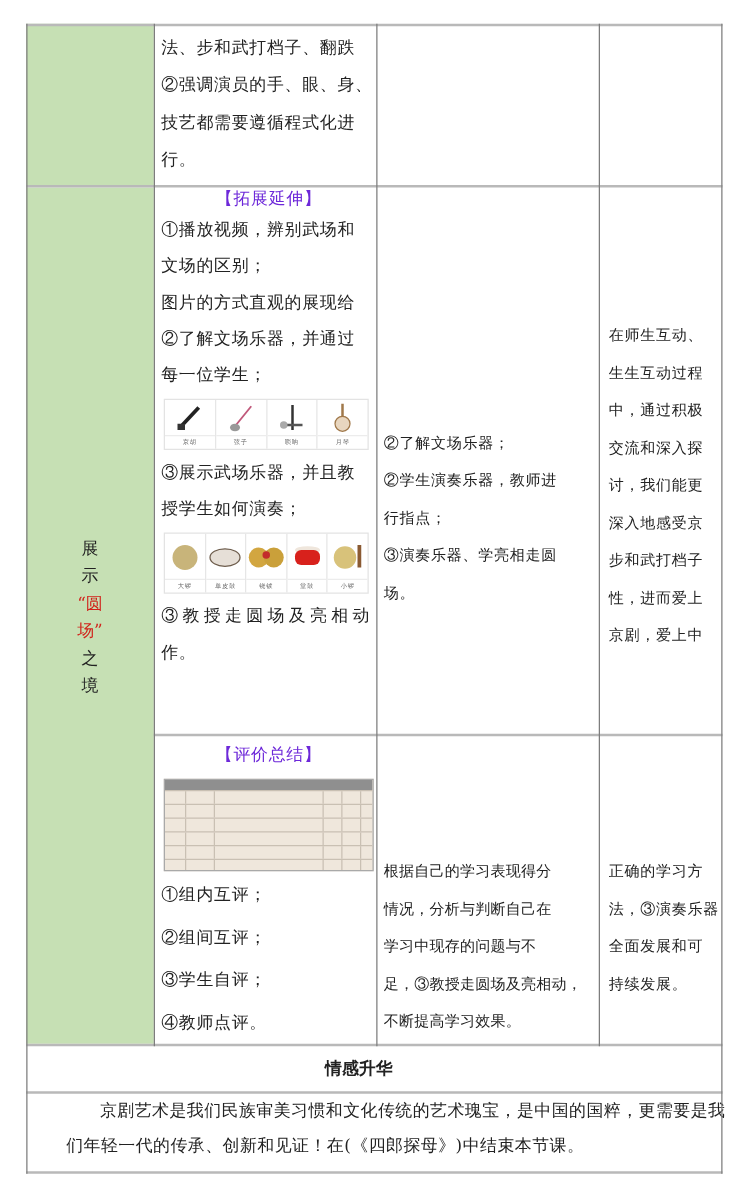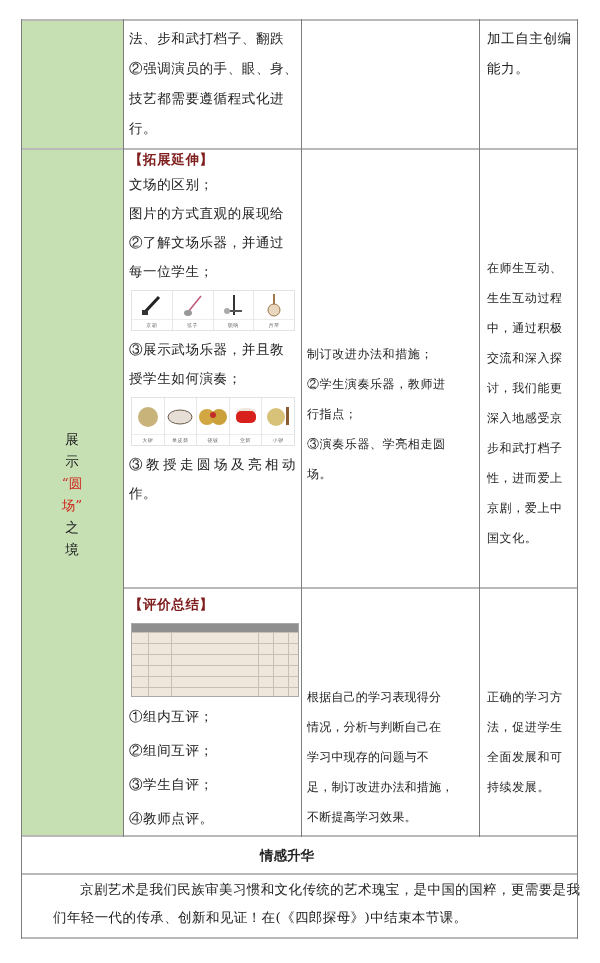--- a/index.html
+++ b/index.html
@@ -4,21 +4,21 @@
 <style>
   html, body { margin: 0; padding: 0; background: #ffffff; }
   body { width: 600px; height: 963px; position: relative; overflow: hidden;
          font-family: "DejaVu Serif", "Liberation Serif", serif; color: #222; }
   .tbl { position: absolute; left: 21px; top: 19px; width: 557px; }
   .cell { position: absolute; box-sizing: border-box; }
   .vline { position: absolute; width: 1px; background: #7d7d7d; }
   .hline { position: absolute; height: 2px; background: #b9b9b9; }
   .green { background: #c6e0b4; }
   .txt { font-size: 13.5px; line-height: 30px; letter-spacing: 0.6px; }
-  .red { color: #7f1d1d; font-weight: bold; }
+  .red { color: #6d28d9; font-weight: normal; text-align: center; }
   .vert { position: absolute; left: 0; width: 102px; text-align: center; font-size: 13.5px; line-height: 22px; }
   .vert .ch { display: block; }
   .vert .redch { color: #d1231b; }
   .imgstrip { display: flex; border: 1px solid #e3e3e3; background: #fff; margin: 4px 0; }
   .imgstrip .it { flex: 1; border-right: 1px solid #e6e6e6; text-align: center; }
   .imgstrip .it:last-child { border-right: none; }
   .imgstrip .pic { height: 28px; display: flex; align-items: center; justify-content: center; }
   .imgstrip .lab { font-size: 5px; color: #666; border-top: 1px solid #ececec; line-height: 10px; height: 10px; }
   .evaltbl { width: 166px; height: 72px; background: #efe7dc; border: 1px solid #a9a9a9; margin: 6px 0 2px 2px; position: relative; overflow: hidden; }
   .evaltbl .hd { background: #8f8f8f; height: 8px; }
@@ -43,27 +43,24 @@
       <span class="ch">境</span>
     </div>
   </div>
 
   <div class="cell txt" style="left:108px;top:4px;width:172px;">
     <div>法、步和武打档子、翻跌</div>
     <div>②强调演员的手、眼、身、</div>
     <div>技艺都需要遵循程式化进</div>
     <div>行。</div>
   </div>
-  <div class="cell txt" style="left:466px;top:4px;width:90px;">
-    <div>加工自主创编</div>
-    <div>能力。</div>
-  </div>
 
   <div class="cell txt" style="left:108px;top:129px;width:172px;line-height:29px;">
     <div class="red" style="line-height:22px;">【拓展延伸】</div>
+    <div>①播放视频，辨别武场和</div>
     <div>文场的区别；</div>
     <div>图片的方式直观的展现给</div>
     <div>②了解文场乐器，并通过</div>
     <div>每一位学生；</div>
 
     <div class="imgstrip" style="width:162px;margin-left:2px;">
       <div class="it">
         <div class="pic">
             <svg width="22" height="24">
               <line x1="3" y1="20" x2="18" y2="4" stroke="#222" stroke-width="3"></line>
@@ -150,38 +147,37 @@
           </div>
         <div class="lab">小锣</div>
       </div>
     </div>
 
     <div style="letter-spacing:3.5px;">③教授走圆场及亮相动</div>
     <div>作。</div>
   </div>
 
   <div class="cell mid" style="left:286px;top:274px;width:176px;">
-    <div>制订改进办法和措施；</div>
+    <div>②了解文场乐器；</div>
     <div>②学生演奏乐器，教师进</div>
     <div>行指点；</div>
     <div>③演奏乐器、学亮相走圆</div>
     <div>场。</div>
   </div>
 
   <div class="cell mid" style="left:466px;top:188px;width:90px;">
     <div>在师生互动、</div>
     <div>生生互动过程</div>
     <div>中，通过积极</div>
     <div>交流和深入探</div>
     <div>讨，我们能更</div>
     <div>深入地感受京</div>
     <div>步和武打档子</div>
     <div>性，进而爱上</div>
     <div>京剧，爱上中</div>
-    <div>国文化。</div>
   </div>
 
   <div class="cell txt" style="left:108px;top:572px;width:172px;line-height:34px;">
     <div class="red" style="line-height:26px;">【评价总结】</div>
     <div class="evaltbl">
       <div class="hd"></div>
       <div class="r">
           <div class="c" style="width:16px"></div>
           <div class="c" style="width:22px"></div>
           <div class="c" style="width:86px"></div>
@@ -227,27 +223,27 @@
     <div>①组内互评；</div>
     <div>②组间互评；</div>
     <div>③学生自评；</div>
     <div>④教师点评。</div>
   </div>
 
   <div class="cell mid" style="left:286px;top:617px;width:178px;letter-spacing:0.2px;">
     <div>根据自己的学习表现得分</div>
     <div>情况，分析与判断自己在</div>
     <div>学习中现存的问题与不</div>
-    <div>足，制订改进办法和措施，</div>
+    <div>足，③教授走圆场及亮相动，</div>
     <div>不断提高学习效果。</div>
   </div>
 
   <div class="cell mid" style="left:466px;top:617px;width:90px;">
     <div>正确的学习方</div>
-    <div>法，促进学生</div>
+    <div>法，③演奏乐器</div>
     <div>全面发展和可</div>
     <div>持续发展。</div>
   </div>
 
   <div class="cell center-title" style="left:0;top:818px;width:532px;line-height:36px;">情感升华</div>
   <div class="cell txt" style="left:8px;top:856px;width:545px;line-height:28px;letter-spacing:0.4px;margin-left:24px;">
     <div style="text-indent:27px;">京剧艺术是我们民族审美习惯和文化传统的艺术瑰宝，是中国的国粹，更需要是我</div>
     <div>们年轻一代的传承、创新和见证！在(《四郎探母》)中结束本节课。</div>
   </div>
 

